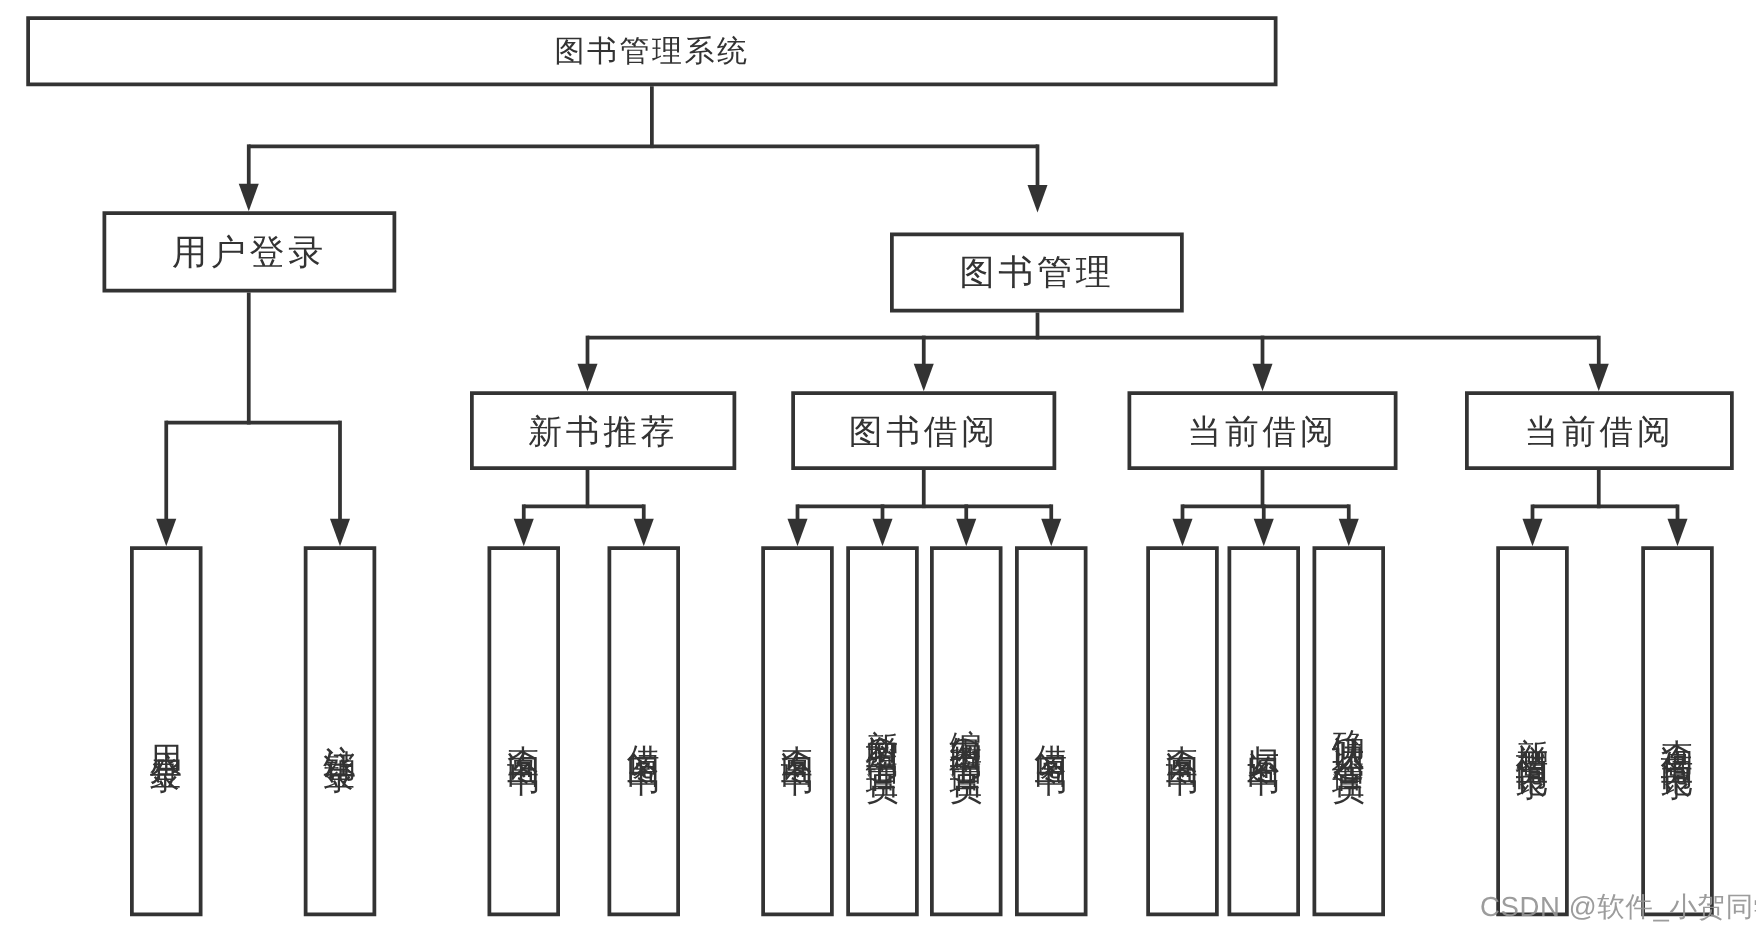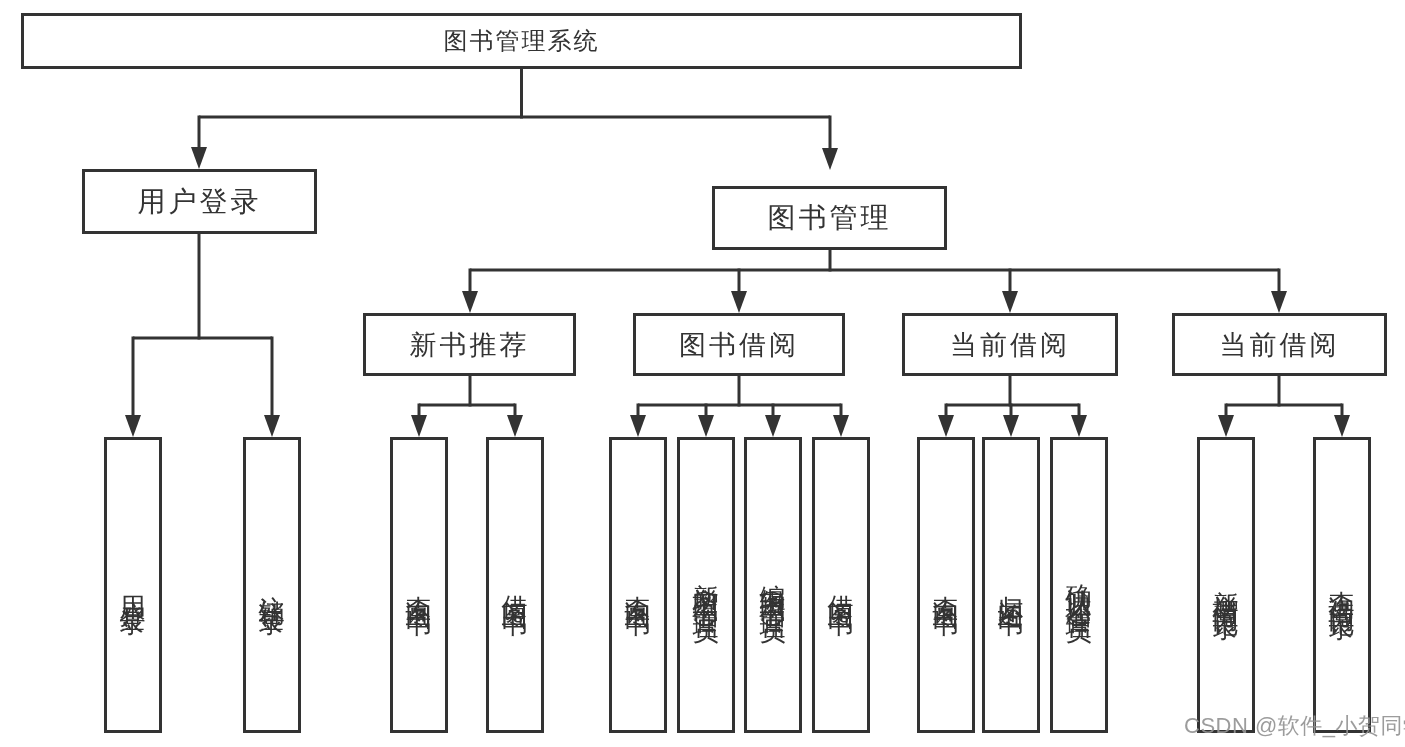--- a/index.html
+++ b/index.html
@@ -124,21 +124,21 @@
     <span class="hlabel">图书管理系统</span>
   </div>
 
   <div class="node lvl2" style="left:82px;top:169px;width:235px;height:65px;">
     <span class="hlabel">用户登录</span>
   </div>
   <div class="node lvl2" style="left:712px;top:170px;width:235px;height:64px;margin-top:16px;">
     <span class="hlabel">图书管理</span>
   </div>
 
-  <div class="node lvl3" style="left:363px;top:313px;width:213px;height:63px;">
+  <div class="node lvl3" style="left:376px;top:313px;width:213px;height:63px;">
     <span class="hlabel">新书推荐</span>
   </div>
   <div class="node lvl3" style="left:633px;top:313px;width:212px;height:63px;align-items:center;">
     <span class="hlabel">图书借阅</span>
   </div>
   <div class="node lvl3" style="left:902px;top:313px;width:216px;height:63px;">
     <span class="hlabel">当前借阅</span>
   </div>
   <div class="node lvl3" style="left:1172px;top:313px;width:215px;height:63px;">
     <span class="hlabel">当前借阅</span>

